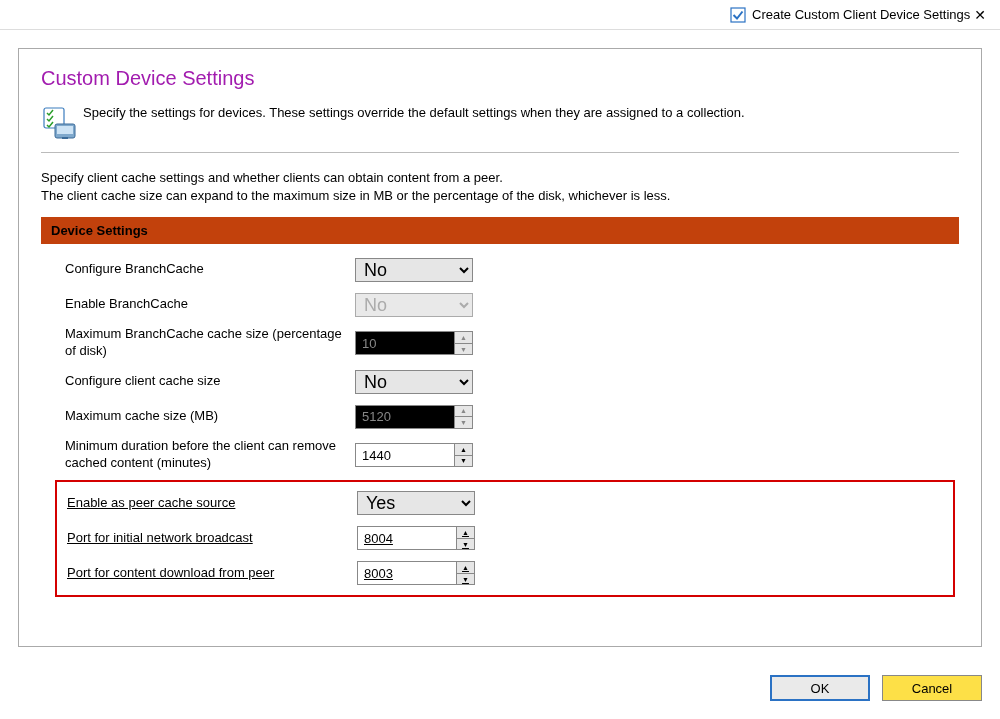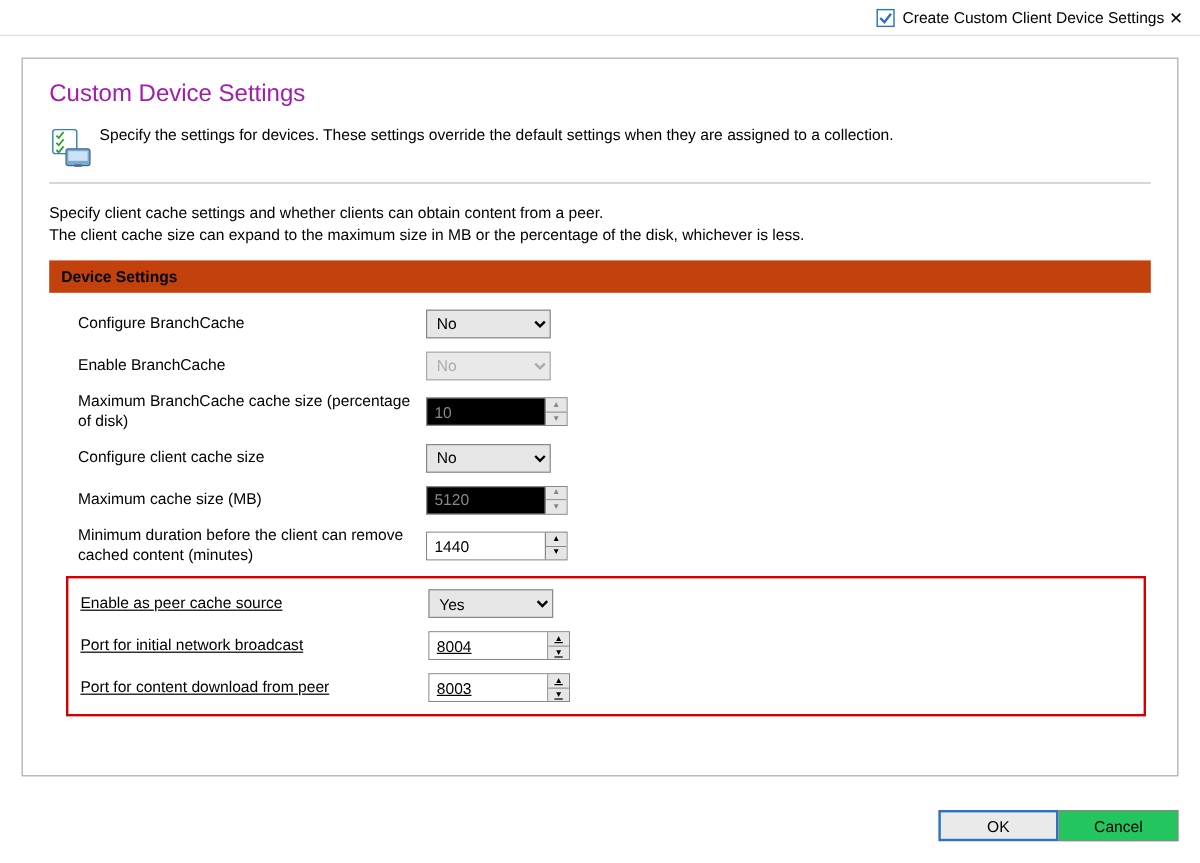--- a/index.html
+++ b/index.html
@@ -89,22 +89,22 @@
   .settings-rows { padding-left: 24px; padding-right: 4px; }
   .setting-row {
     display: flex;
     align-items: center;
     min-height: 35px;
     gap: 10px;
   }
   .setting-label { width: 280px; line-height: 1.3; padding: 4px 0; }
   .setting-control { width: 118px; }
   select.combo {
-    width: 104px; height: 24px;
-    font-family: inherit; font-size: 13px;
+    width: 118px; height: 24px;
+    font-family: inherit; font-size: 18px;
     border: 1px solid #888;
     background: #e6e6e6;
     padding: 0 4px;
   }
   select.combo:disabled { color: #888; background: #e0e0e0; }
   .spinner {
     display: flex; width: 118px; height: 24px;
     border: 1px solid #888;
   }
   .spinner.disabled { color: #888; background: #f7f7f7; }
@@ -125,26 +125,27 @@
   .highlight-box {
     border: 2px solid #d40000;
     margin-top: 4px;
     margin-left: -10px;
     padding: 4px 4px 4px 10px;
     text-decoration: underline;
   }
   .footer {
     display: flex;
     justify-content: flex-end;
+    gap: 12px;
     padding: 10px 18px 18px 12px;
   }
   .btn {
     width: 100px; height: 26px;
     border: 1px solid #888;
-    background: #22c55e;
+    background: #fde047;
     display: flex; align-items: center; justify-content: center;
     font-family: inherit; font-size: 13px;
     cursor: default;
   }
   .btn.primary {
     border: 2px solid #2b72c4;
     background: #eaeaea;
   }
 </style>
 </head>

